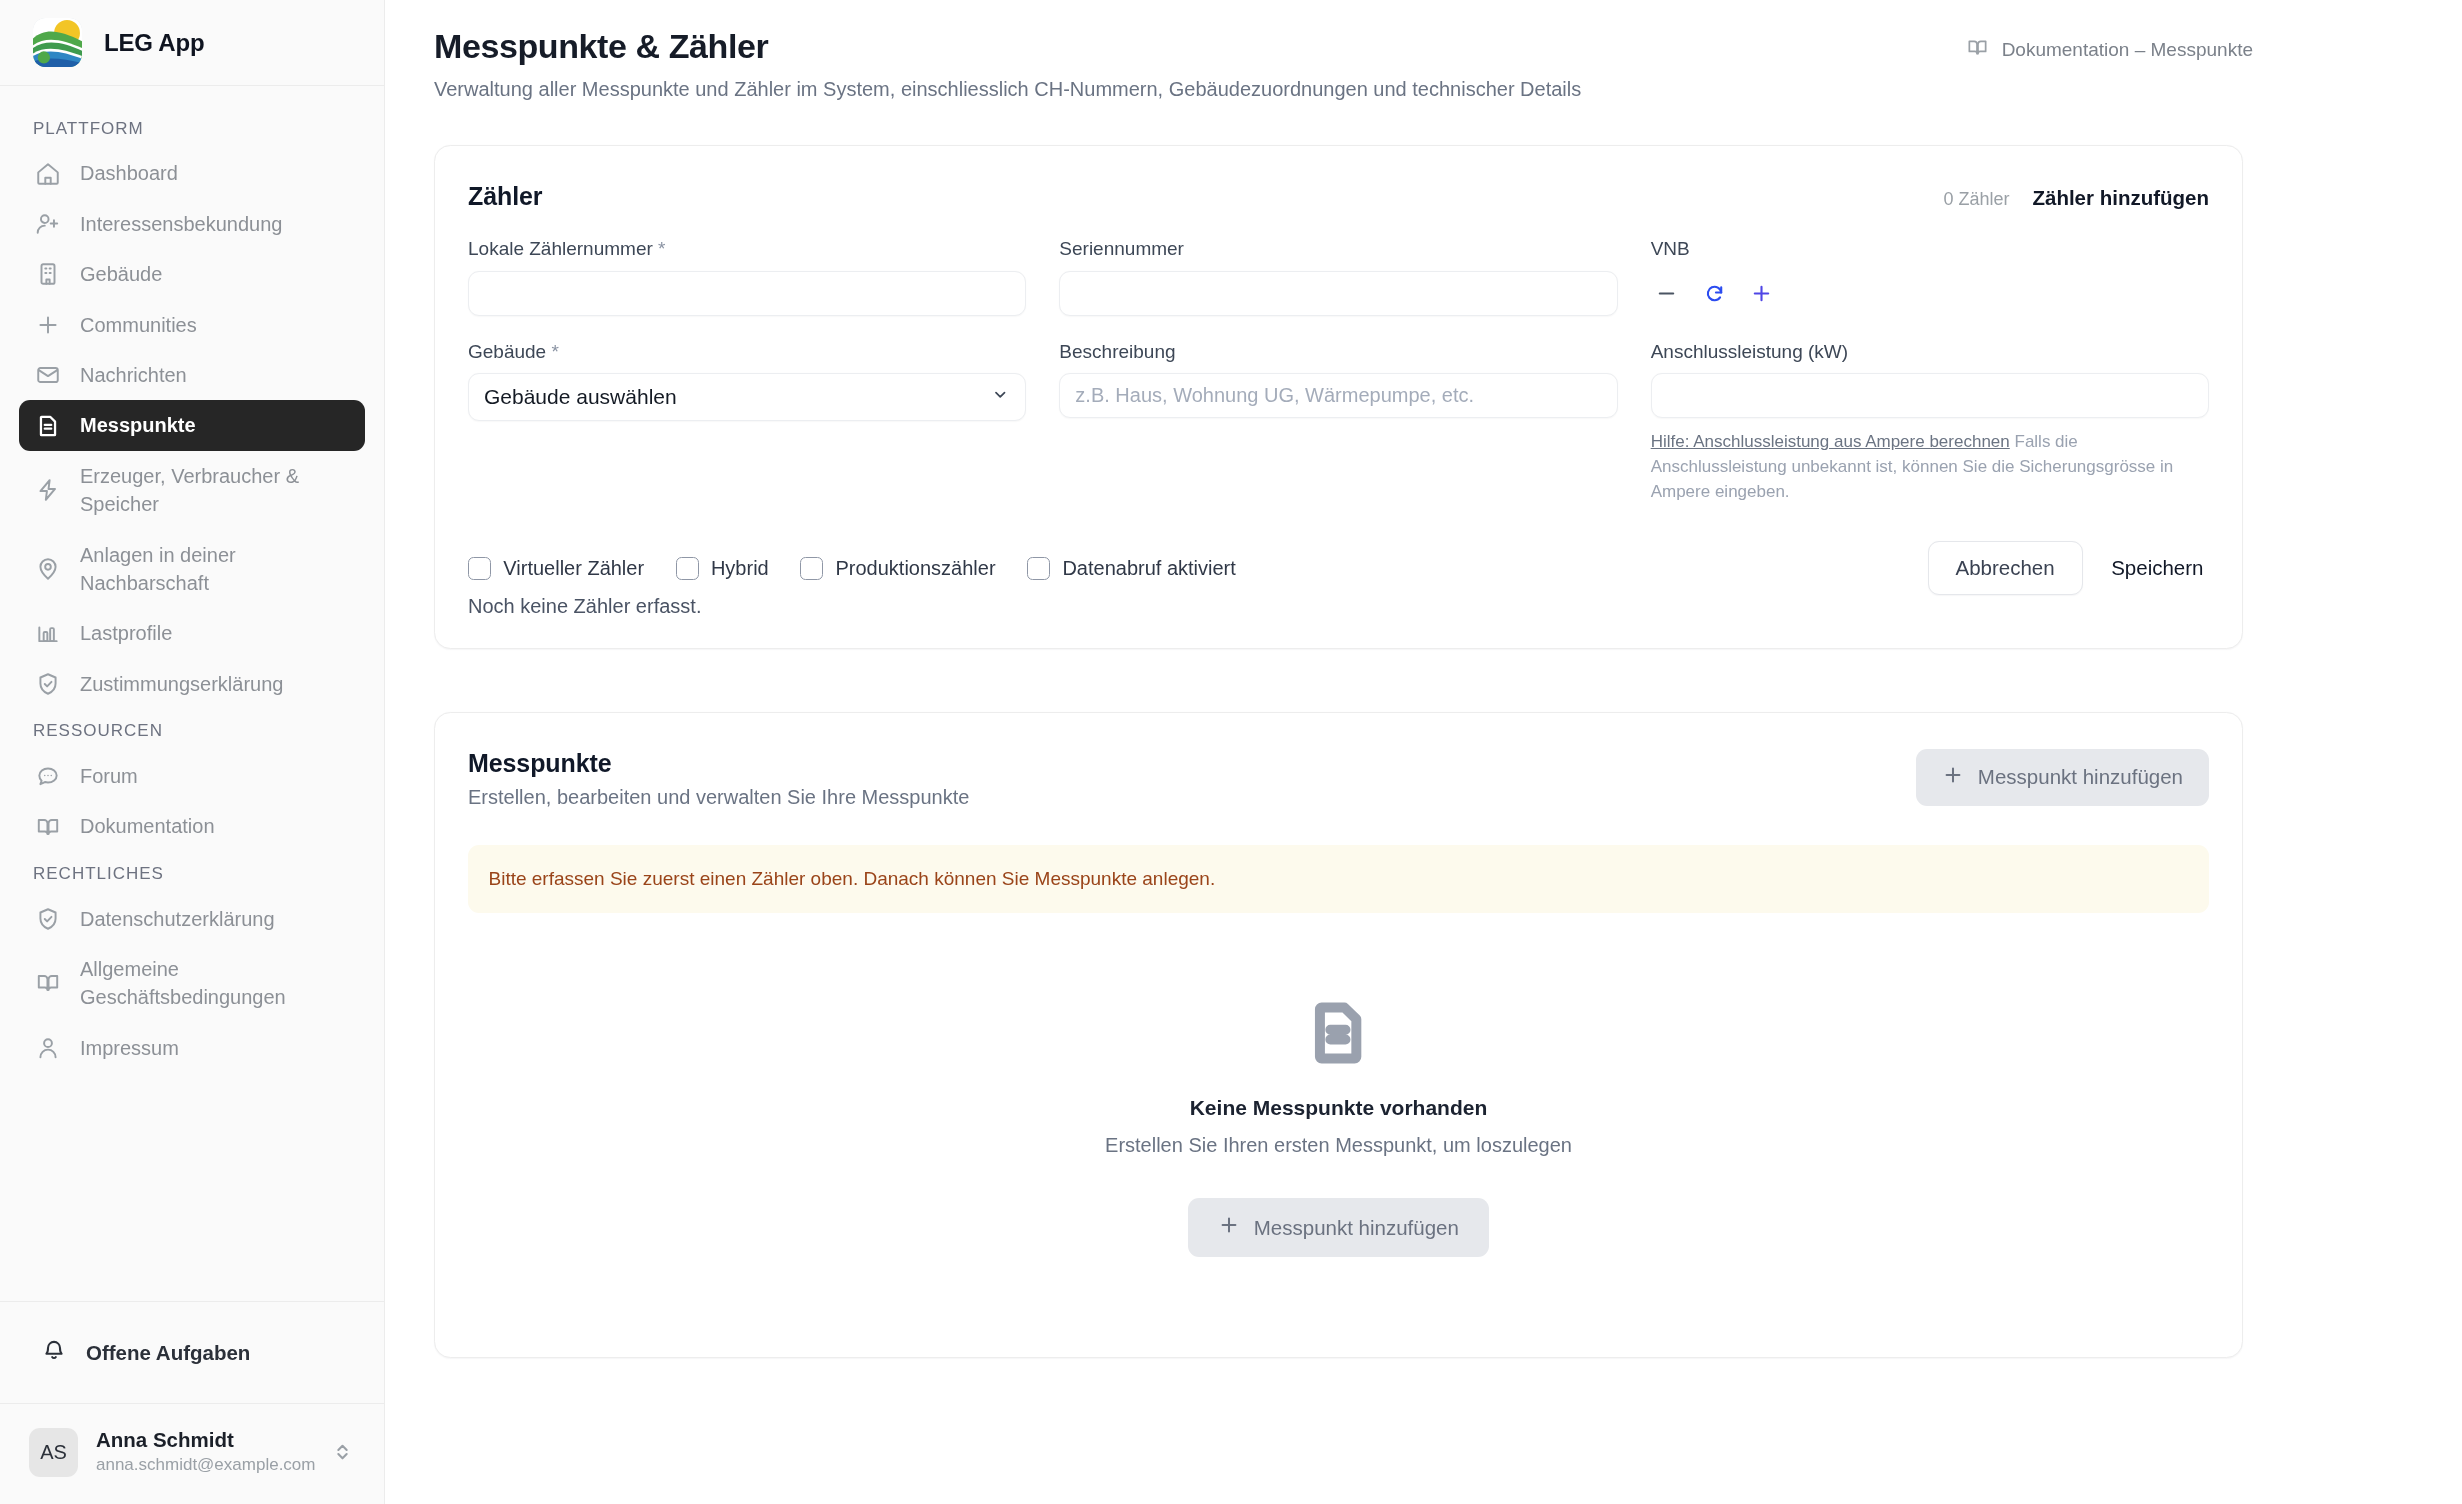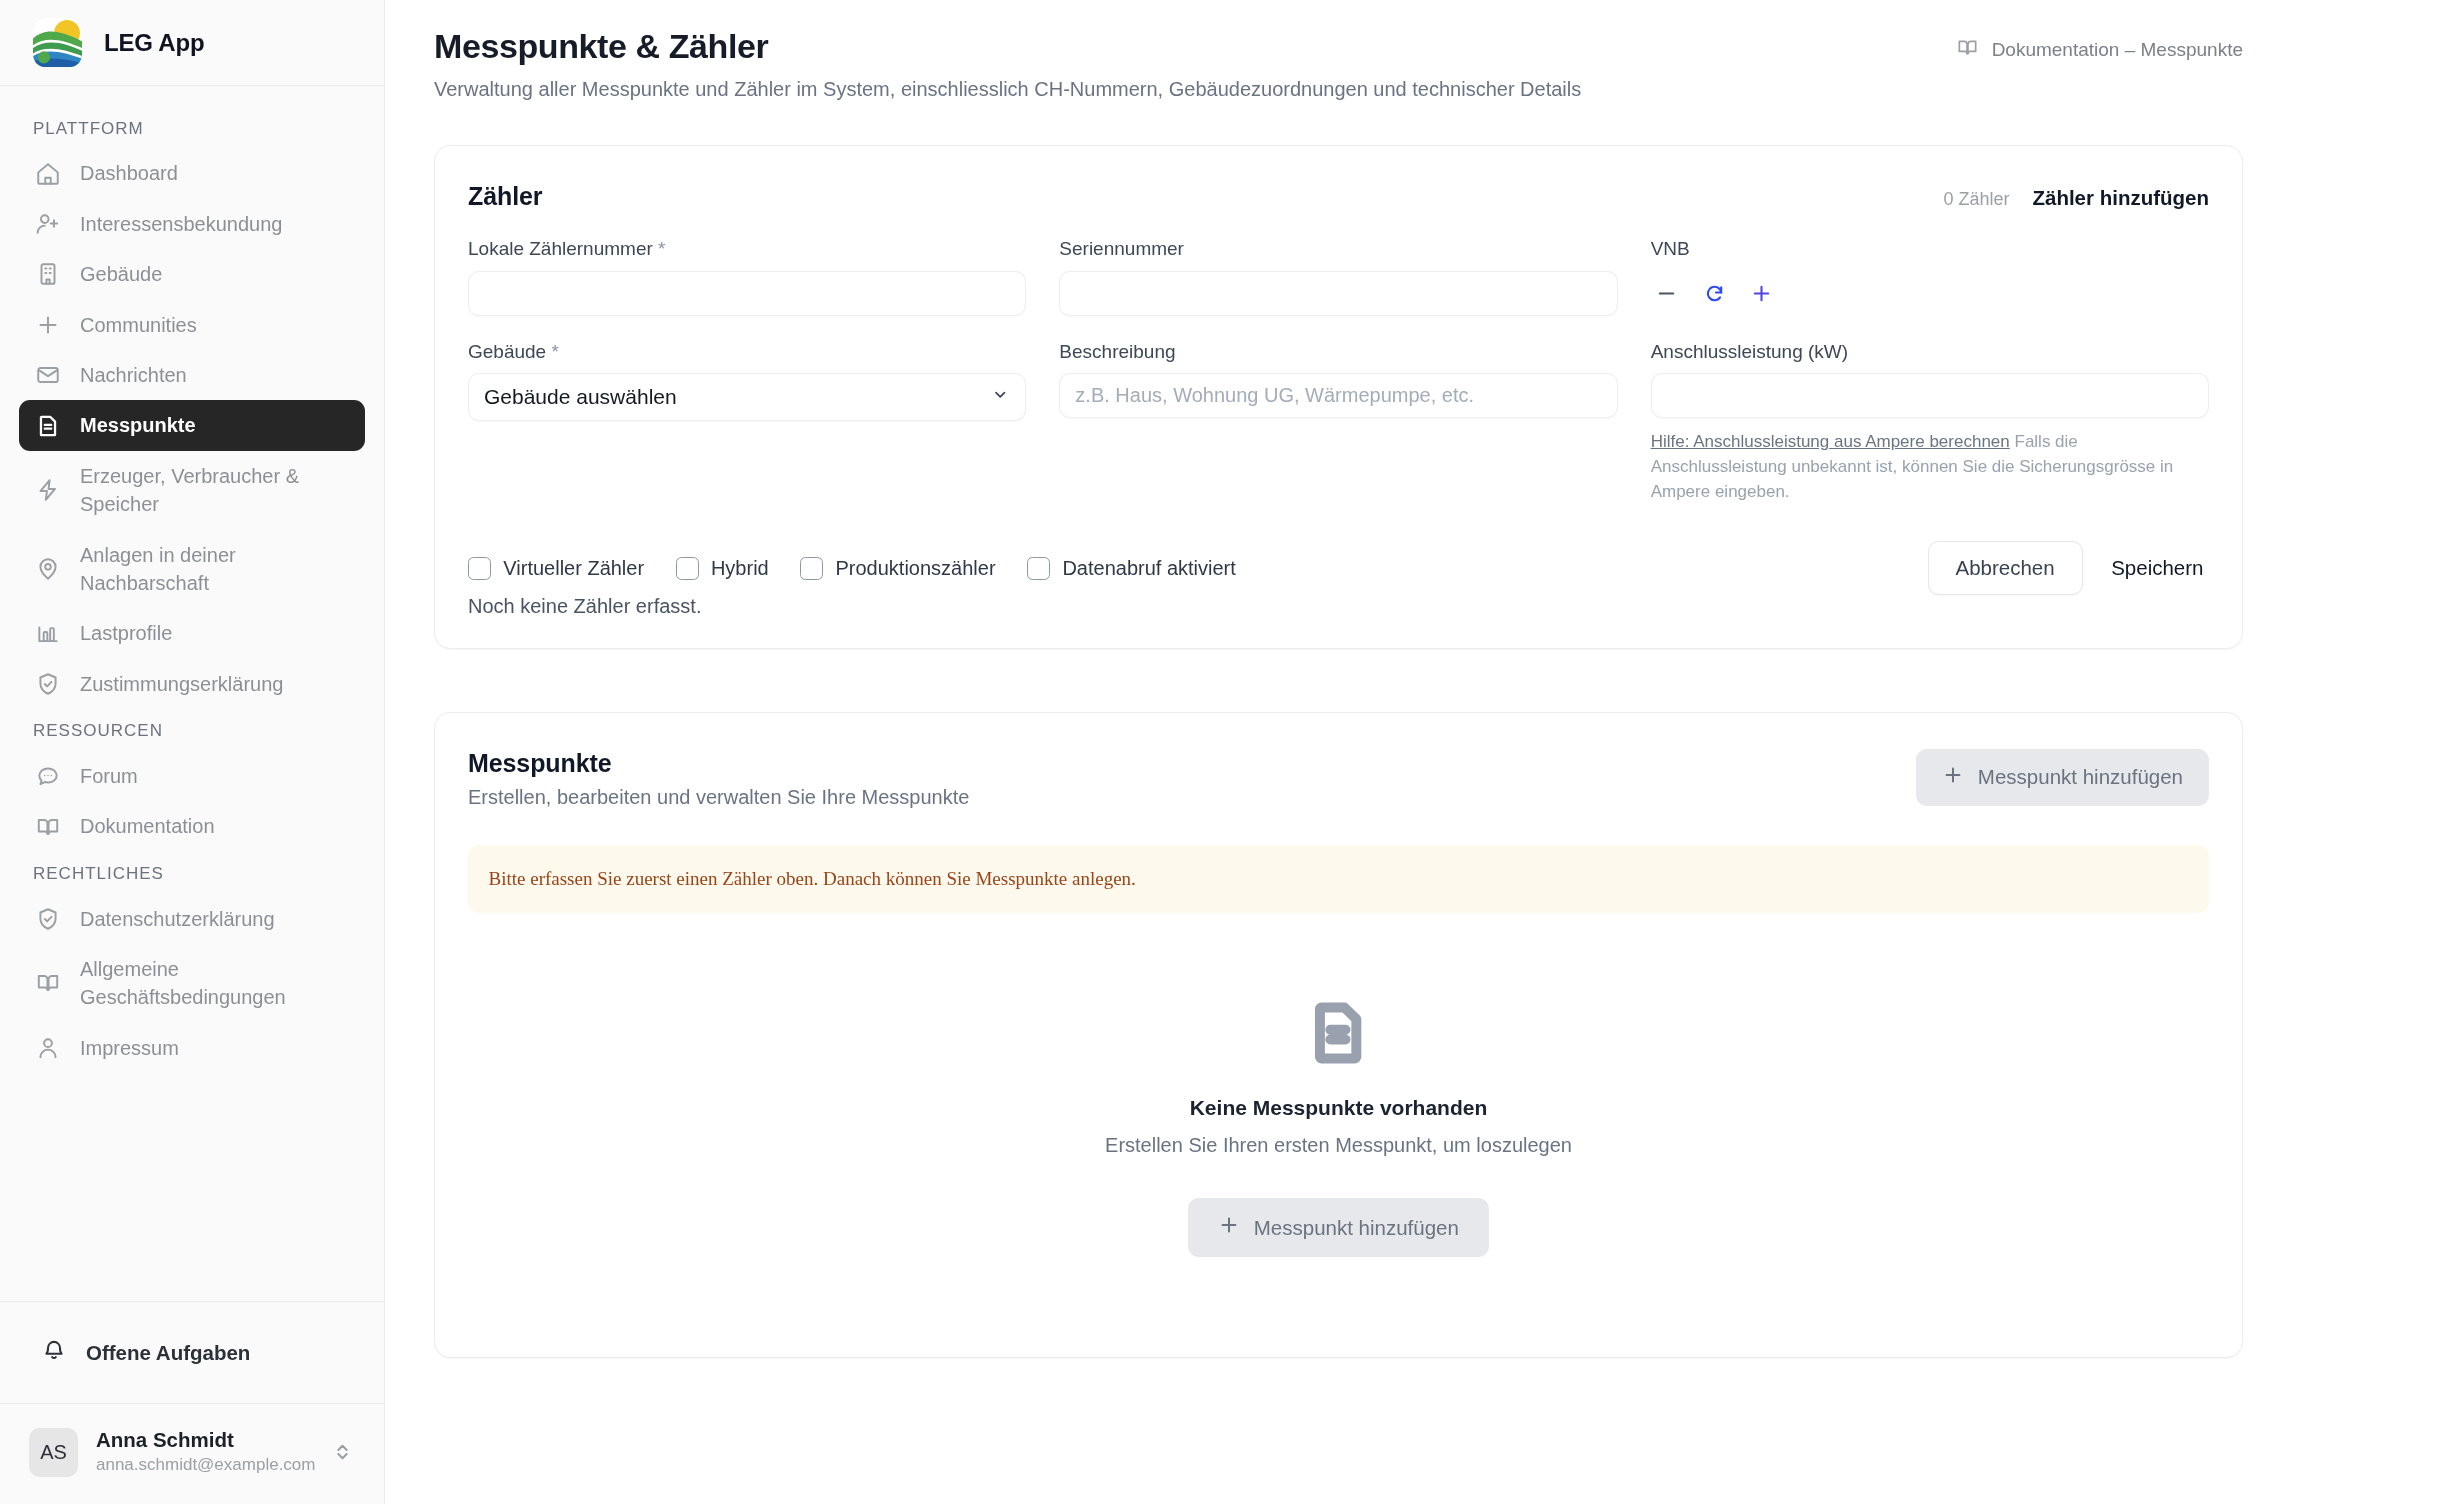--- a/index.html
+++ b/index.html
@@ -108,21 +108,21 @@
   .user-name { font-size: 20.5px; font-weight: 600; color: #1b2029; line-height: 1.3; }
   .user-mail { font-size: 17px; color: #9aa0a6; line-height: 1.35; margin-top: 0; }
   .user-chevrons svg { width: 25px; height: 25px; stroke: #9aa0a6; stroke-width: 2; fill: none; stroke-linecap: round; stroke-linejoin: round; }
 
   
   .main { flex: 1 1 auto; height: 1504px; background: #ffffff; position: relative; overflow: hidden; }
   .page-head { padding: 26px 49px 0 49px; position: relative; }
   .page-title { font-size: 34px; font-weight: 700; letter-spacing: -0.4px; color: #161c28; line-height: 1.2; }
   .page-sub { font-size: 20px; color: #6a7383; margin-top: 9.6px; line-height: 1.35; }
   .doc-link {
-    position: absolute; right: 49px; top: 36px;
+    position: absolute; right: 39px; top: 36px;
     display: flex; align-items: center; gap: 12.3px;
     font-size: 19px; color: #7b818a; cursor: pointer;
   }
   .doc-link svg { width: 23px; height: 23px; stroke: #9aa0a6; stroke-width: 1.8; fill: none; stroke-linecap: round; stroke-linejoin: round; }
 
   .card {
     margin: 0 49px;
     background: #ffffff;
     border: 1.4px solid #ededed;
     border-radius: 16.4px;
@@ -216,21 +216,20 @@
   }
   .btn-soft .plus svg { width: 22px; height: 22px; stroke: #6b7280; stroke-width: 2.2; fill: none; stroke-linecap: round; }
 
   .warn {
     margin-top: 36px;
     background: #fdfaed;
     border-radius: 11px;
     padding: 23px 20.5px;
     font-size: 19px;
     color: #9a4419;
-    font-family: Liberation Serif, serif;
   }
 
   .empty-state { padding: 89px 0 62px 0; display: flex; flex-direction: column; align-items: center; }
   .empty-icon svg { width: 52px; height: 62px; stroke: #9aa1ae; stroke-width: 4.6; fill: none; stroke-linecap: round; stroke-linejoin: round; }
   .empty-title { margin-top: 30px; font-size: 21px; font-weight: 600; color: #1b2230; }
   .empty-sub { margin-top: 13.7px; font-size: 20px; color: #6a7383; }
   .empty-btn {
     margin-top: 41px;
     background: #e6e8ec; border: none; border-radius: 11px;
     padding: 16.4px 30px; font-size: 20.5px; color: #6b7280;

